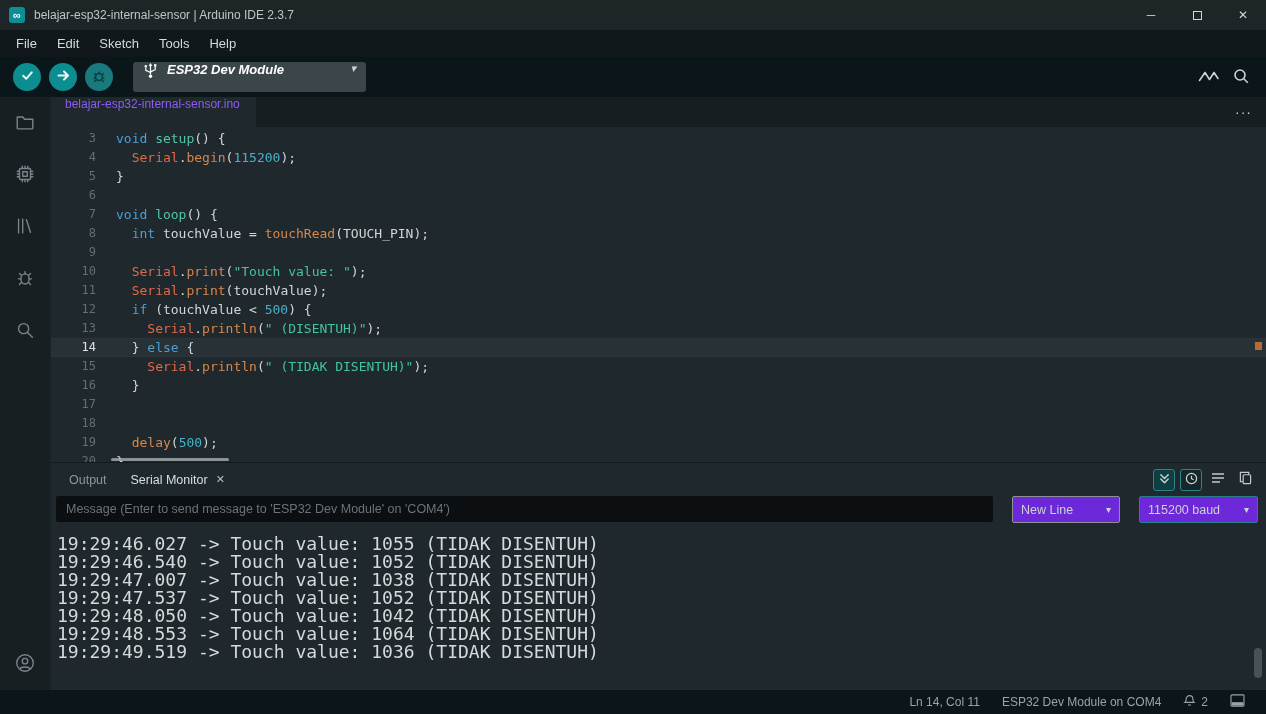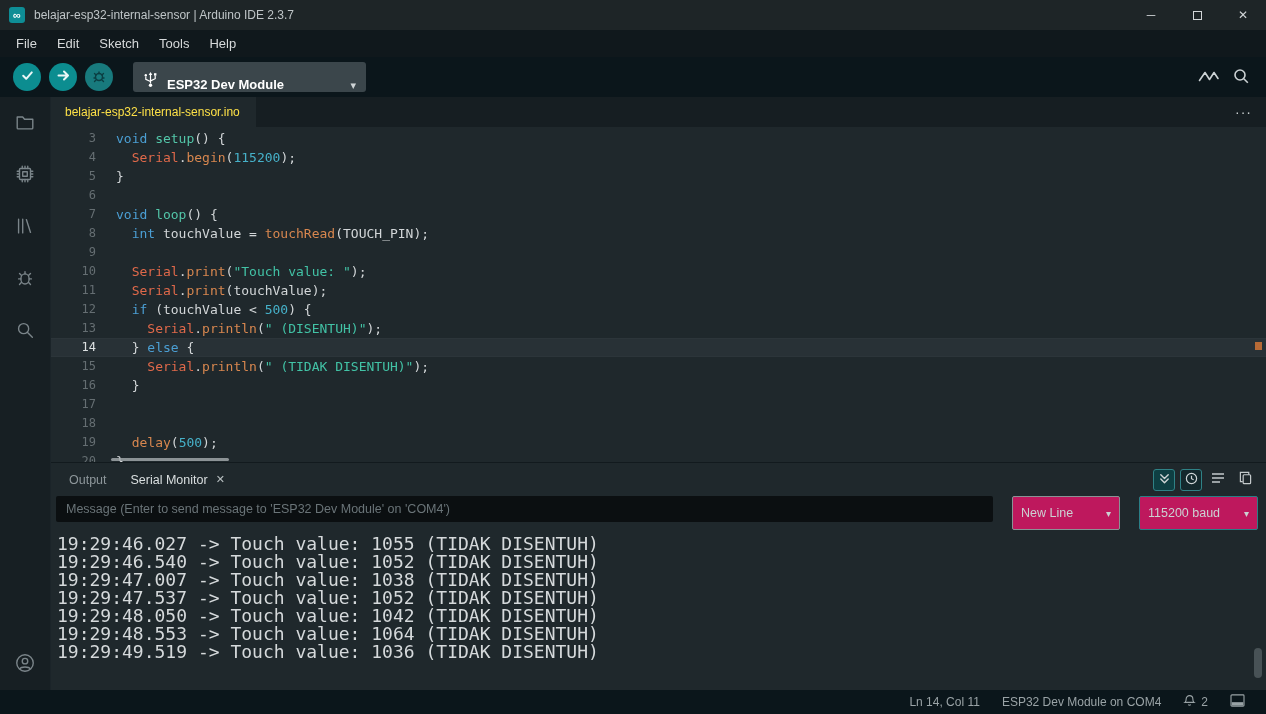--- a/index.html
+++ b/index.html
@@ -20,37 +20,37 @@
   
   .menubar{height:27px;flex:0 0 27px;background:#10181c;display:flex;align-items:center;padding-left:6px;}
   .menu-item{background:transparent;border:0;color:#d6d9da;font-size:13px;padding:0 10px;height:100%;font-family:inherit;}
 
   
   .toolbar{height:40px;flex:0 0 40px;background:#0b161b;display:flex;align-items:center;padding-left:13px;}
   .tbtn{width:28px;height:28px;border-radius:50%;border:0;background:#0c8d90;margin-right:8px;
     display:flex;align-items:center;justify-content:center;flex:0 0 28px;}
   .tbtn.dim{background:#187a7d;}
   .board-select{margin-left:12px;width:233px;height:30px;background:#3b464b;border-radius:3px;
-    display:flex;align-items:flex-end;padding:0 10px;}
+    display:flex;align-items:flex-start;padding:0 10px;font-style:italic;}
   .board-label{color:#fff;font-weight:bold;font-size:13px;margin-left:9px;}
   .board-select .caret{margin-left:auto;color:#cfd4d6;font-size:11px;}
   .toolbar-right{margin-left:auto;display:flex;align-items:center;gap:12px;padding-right:16px;}
   .icon-btn{background:transparent;border:0;display:flex;align-items:center;justify-content:center;}
 
   
   .main{flex:1;display:flex;min-height:0;}
   .sidebar{flex:0 0 50px;background:#171f23;display:flex;flex-direction:column;align-items:center;border-right:1px solid #1b2429;}
   .side-btn{width:50px;height:52px;background:transparent;border:0;display:flex;align-items:center;justify-content:center;}
   .side-btn svg{stroke:#7b858a;fill:none;stroke-width:1.5;stroke-linecap:round;stroke-linejoin:round;}
   .side-spacer{flex:1;}
   .content{flex:1;display:flex;flex-direction:column;min-width:0;}
 
   
   .tabbar{height:30px;flex:0 0 30px;background:#161e22;display:flex;align-items:stretch;}
-  .tab{background:#1f282c;display:flex;align-items:center;padding:0 14px;min-width:205px;font-size:12px;color:#fde047;}
+  .tab{background:#1f282c;display:flex;align-items:flex-start;padding:0 14px;min-width:205px;font-size:12px;color:#8b5cf6;}
   .tab-overflow{margin-left:auto;background:transparent;border:0;color:#c6cccd;font-size:14px;
     padding:0 14px;letter-spacing:1px;font-family:inherit;}
 
   
   .editor{height:335px;flex:0 0 335px;background:#1f282c;position:relative;
     font-family:"DejaVu Sans Mono",monospace;font-size:13px;overflow:hidden;padding-top:2px;}
   .code-line{display:flex;height:19px;line-height:19px;}
   .code-line .ln{flex:0 0 45px;text-align:right;color:#656e72;font-size:12px;}
   .code-line .code{margin-left:20px;white-space:pre;}
   .code-line.current{background:rgba(134,146,155,0.09);
@@ -69,21 +69,21 @@
   .ptab .close{color:#b9c0c2;font-size:11px;}
   .panel-actions{margin-left:auto;display:flex;align-items:center;gap:5px;}
   .pa{width:22px;height:22px;background:transparent;border:0;display:flex;align-items:center;justify-content:center;border-radius:3px;}
   .pa.hl{background:#0e3f43;border:1px solid #2f8286;}
   .pa.hl2{background:#14282c;border:1px solid #2f8286;}
 
   .message-row{height:34px;flex:0 0 34px;background:#1f282c;display:flex;align-items:flex-start;padding:0 8px 0 5px;gap:19px;}
   .msg-input{flex:1;height:26px;background:#0b0f11;border:0;border-radius:2px;color:#d0d4d6;
     font-size:12.5px;padding:0 10px;font-family:inherit;outline:none;}
   .msg-input::placeholder{color:#6a7478;}
-  .dd{height:34px;display:flex;align-items:center;background:#be185d;border:1px solid #8a9295;
+  .dd{height:27px;display:flex;align-items:center;background:#6d28d9;border:1px solid #8a9295;
     border-radius:2px;font-size:12.5px;color:#ccd1d3;padding:0 8px;}
   .dd .caret{font-size:10px;color:#ccd1d3;margin-left:auto;}
   .dd.newline{width:108px;}
   .dd.baud{width:119px;border-color:#2a7e86;}
 
   .serial-output{flex:1;background:#1f282c;position:relative;font-family:"DejaVu Sans Mono",monospace;
     font-size:18px;color:#d5d9db;padding:5px 0 0 6px;overflow:hidden;}
   .serial-line{height:18px;line-height:18px;white-space:pre;}
   .vthumb{position:absolute;right:4px;top:118px;width:8px;height:30px;background:#485256;border-radius:4px;}
 

